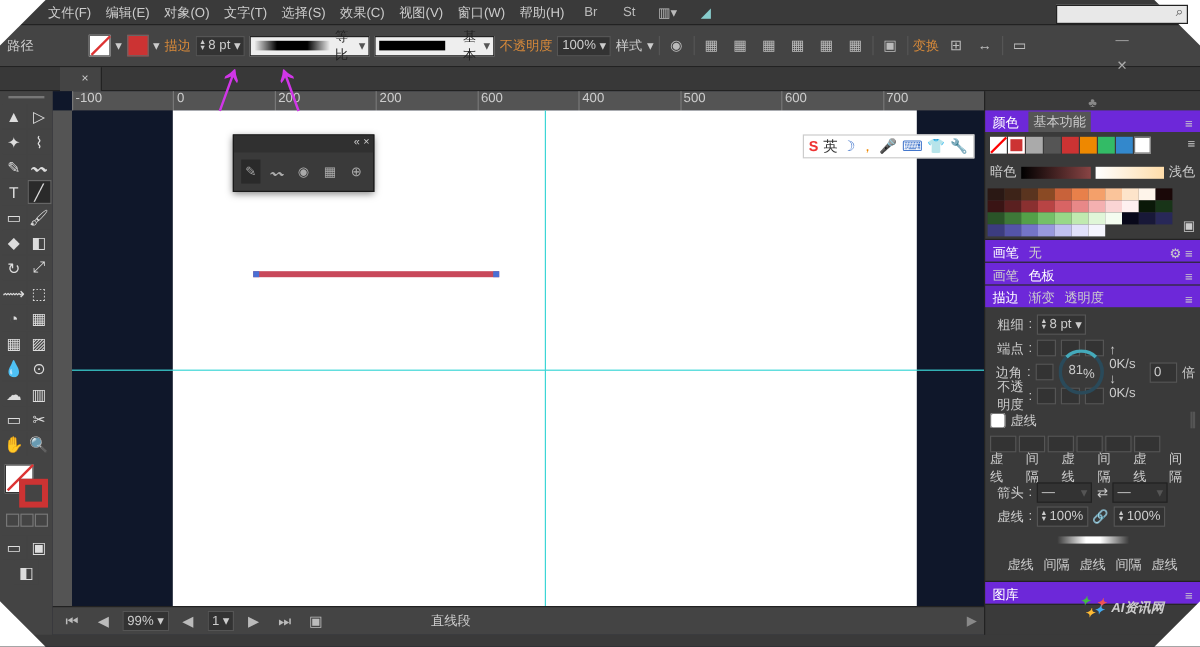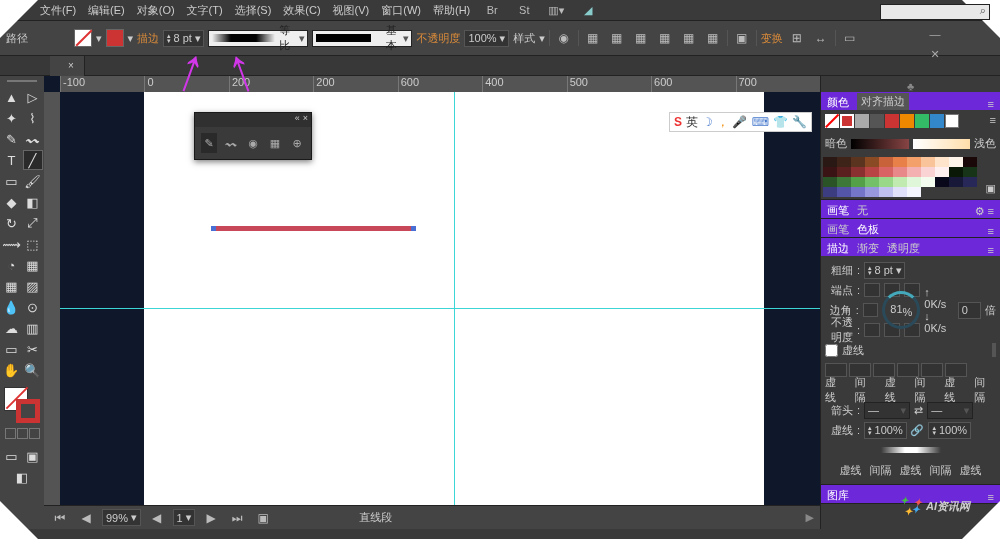--- a/index.html
+++ b/index.html
@@ -322,21 +322,21 @@
     </div>
   </div>
 
   <div class="rightcol">
     <div style="height:4px"></div>
     <div style="text-align:center;color:#888">♣</div>
 
     <div class="rpanel">
       <div class="rpanel-tabs">
           <span class="act">颜色</span>
-          <span style="background:#555;padding:1px 4px">对齐描边</span>
+          <span style="background:#555;padding:1px 4px">基本功能</span>
           <span class="menu">≡</span>
         </div>
       <div class="swatches">
         <span class="sw none"></span>
           <span class="sw" style="background:#c33;border:2px solid #fff"></span>
         <span class="sw" style="background:#aaa"></span>
           <span class="sw" style="background:#555"></span>
         <span class="sw" style="background:#c33"></span>
           <span class="sw" style="background:#e80"></span>
         <span class="sw" style="background:#3b6"></span>

